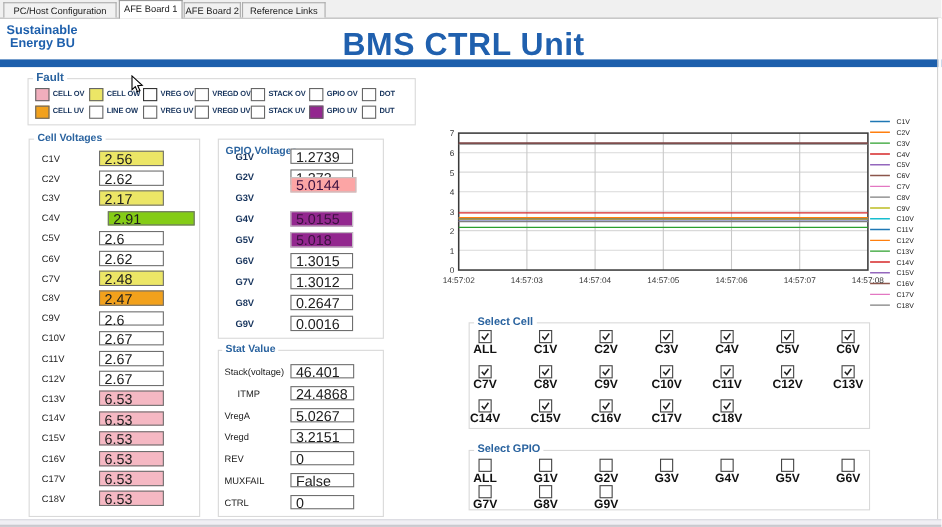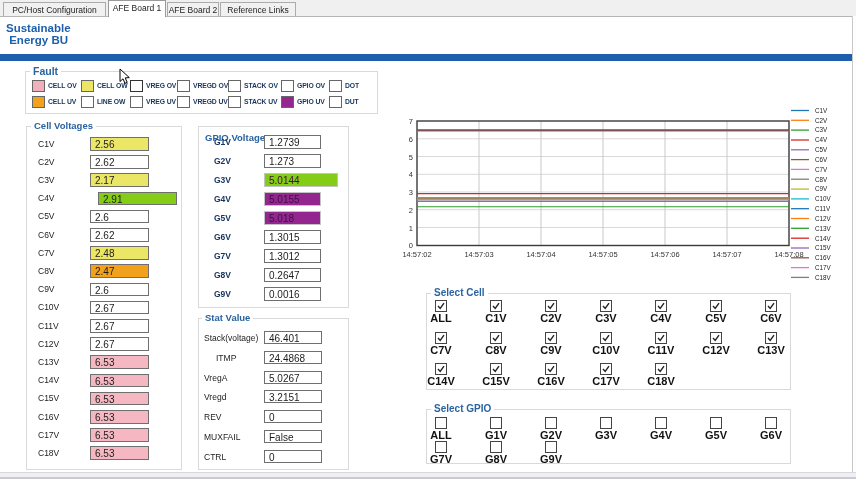--- a/index.html
+++ b/index.html
@@ -1,37 +1,38 @@
 <!DOCTYPE html>
 <html><head><meta charset="utf-8"><style>
 html,body{margin:0;padding:0;}
 body{font-family:"Liberation Sans",sans-serif;background:#ffffff;}
 #win{position:relative;width:856px;height:479px;background:#fff;overflow:hidden;}
 .abs{position:absolute;}
 .ptitle{position:absolute;font-weight:bold;color:#2a639f;background:#fff;padding:0 3px;white-space:nowrap;}
 .panel{position:absolute;border:1px solid #d9d9d9;background:#fff;}
-.vbox{position:absolute;border:1px solid #6f6f6f;background:#fff;font-size:10px;color:#1c1c1c;line-height:13px;padding-left:4px;box-sizing:border-box;}
+.vbox{position:absolute;border:1px solid #6f6f6f;background:#fff;font-size:13px;color:#1c1c1c;line-height:13px;padding-left:4px;box-sizing:border-box;}
 .flab{position:absolute;font-weight:bold;color:#16335c;font-size:6.8px;letter-spacing:-0.1px;white-space:nowrap;}
 .fbox{position:absolute;width:11px;height:10px;border:1px solid #666;background:#fff;}
 .cell-lab{position:absolute;font-size:8.5px;color:#222;}
 .glab{position:absolute;font-weight:bold;font-size:8.5px;color:#16335c;}
 .slab{position:absolute;font-size:8.5px;color:#222;}
 .ck{position:absolute;width:10px;height:10px;border:1px solid #444;background:#fff;}
 .ck svg{display:block;}
 .cklab{position:absolute;font-weight:bold;font-size:11px;color:#111;transform:translateX(-50%);white-space:nowrap;}
 .tick{position:absolute;font-size:7.5px;color:#333;}
 </style></head><body>
 <div id="win">
 
 <div class="abs" style="left:0;top:0;width:856px;height:16px;background:#f0f0f0;border-bottom:1px solid #b5b5b5;"></div>
 <div class="abs" style="left:3px;top:2px;width:103px;height:14px;background:#f1f1f1;border:1px solid #ababab;border-bottom:none;box-sizing:border-box;z-index:2;font-size:8.5px;color:#222;text-align:center;line-height:14px;">PC/Host Configuration</div>
 <div class="abs" style="left:108px;top:0px;width:58px;height:17px;background:#fff;border:1px solid #9a9a9a;border-bottom:none;box-sizing:border-box;z-index:3;font-size:8.5px;color:#222;text-align:center;line-height:15px;">AFE Board 1</div>
 <div class="abs" style="left:167px;top:2px;width:52px;height:14px;background:#f1f1f1;border:1px solid #ababab;border-bottom:none;box-sizing:border-box;z-index:2;font-size:8.5px;color:#222;text-align:center;line-height:14px;">AFE Board 2</div>
 <div class="abs" style="left:220px;top:2px;width:76px;height:14px;background:#f1f1f1;border:1px solid #ababab;border-bottom:none;box-sizing:border-box;z-index:2;font-size:8.5px;color:#222;text-align:center;line-height:14px;">Reference Links</div>
 <div class="abs" style="left:6px;top:23px;font-weight:bold;font-size:11.5px;line-height:11.5px;color:#1d5fac;">Sustainable<br>&nbsp;Energy BU</div>
+<div class="abs" style="left:0;top:25px;width:843px;text-align:center;font-weight:bold;font-size:29px;color:#2060ae;letter-spacing:0.5px;">BMS CTRL Unit</div>
 <div class="abs" style="left:0;top:54px;width:856px;height:7px;background:#1d5fac;"></div>
 <div class="abs" style="left:852px;top:16px;width:1px;height:463px;background:#c9c9c9;"></div>
 <div class="abs" style="left:853px;top:16px;width:3px;height:463px;background:#fdfdfd;"></div>
 <div class="abs" style="left:0;top:472px;width:856px;height:7px;background:#f0eff4;border-top:1px solid #d8d8de;box-sizing:border-box;"></div>
 <div class="abs" style="left:0;top:477px;width:856px;height:2px;background:#c9c9cf;"></div>
 <div class="panel" style="left:25px;top:71px;width:351px;height:41px;"></div>
 <div class="ptitle" style="left:30px;top:65px;font-size:10.5px;">Fault</div>
 <div class="fbox" style="left:32px;top:80px;background:#f1aebd;"></div>
 <div class="flab" style="left:48px;top:82px;">CELL OV</div>
 <div class="fbox" style="left:81px;top:80px;background:#ece666;"></div>
@@ -102,21 +103,21 @@
 <div class="vbox" style="left:90px;top:428.2px;width:59px;height:13.5px;background:#f5b8c3;">6.53</div>
 <div class="cell-lab" style="left:38px;top:447.9px;">C18V</div>
 <div class="vbox" style="left:90px;top:446.4px;width:59px;height:13.5px;background:#f5b8c3;">6.53</div>
 <div class="panel" style="left:198px;top:126px;width:149px;height:180px;"></div>
 <div class="ptitle" style="left:202px;top:132px;font-size:9.5px;">GPIO Voltages</div>
 <div class="glab" style="left:214px;top:137.0px;">G1V</div>
 <div class="vbox" style="left:264px;top:135.0px;width:57px;height:13.5px;background:#fff;color:#1c1c1c;">1.2739</div>
 <div class="glab" style="left:214px;top:156.0px;">G2V</div>
 <div class="vbox" style="left:264px;top:154.0px;width:57px;height:13.5px;background:#fff;color:#1c1c1c;">1.273</div>
 <div class="glab" style="left:214px;top:175.0px;">G3V</div>
-<div class="vbox" style="left:264px;top:173.0px;width:74px;height:13.5px;background:#84cc16;color:#3c1140;border-color:#c4c4c4;">5.0144</div>
+<div class="vbox" style="left:264px;top:161px;width:60px;height:13.5px;background:#fca5a5;color:#3c1140;border-color:#c4c4c4;">5.0144</div>
 <div class="glab" style="left:214px;top:194.0px;">G4V</div>
 <div class="vbox" style="left:264px;top:192.0px;width:57px;height:13.5px;background:#93278f;color:#3c1140;border-color:#c4c4c4;">5.0155</div>
 <div class="glab" style="left:214px;top:213.0px;">G5V</div>
 <div class="vbox" style="left:264px;top:211.0px;width:57px;height:13.5px;background:#93278f;color:#3c1140;border-color:#c4c4c4;">5.018</div>
 <div class="glab" style="left:214px;top:232.0px;">G6V</div>
 <div class="vbox" style="left:264px;top:230.0px;width:57px;height:13.5px;background:#fff;color:#1c1c1c;">1.3015</div>
 <div class="glab" style="left:214px;top:251.0px;">G7V</div>
 <div class="vbox" style="left:264px;top:249.0px;width:57px;height:13.5px;background:#fff;color:#1c1c1c;">1.3012</div>
 <div class="glab" style="left:214px;top:270.0px;">G8V</div>
 <div class="vbox" style="left:264px;top:268.0px;width:57px;height:13.5px;background:#fff;color:#1c1c1c;">0.2647</div>

